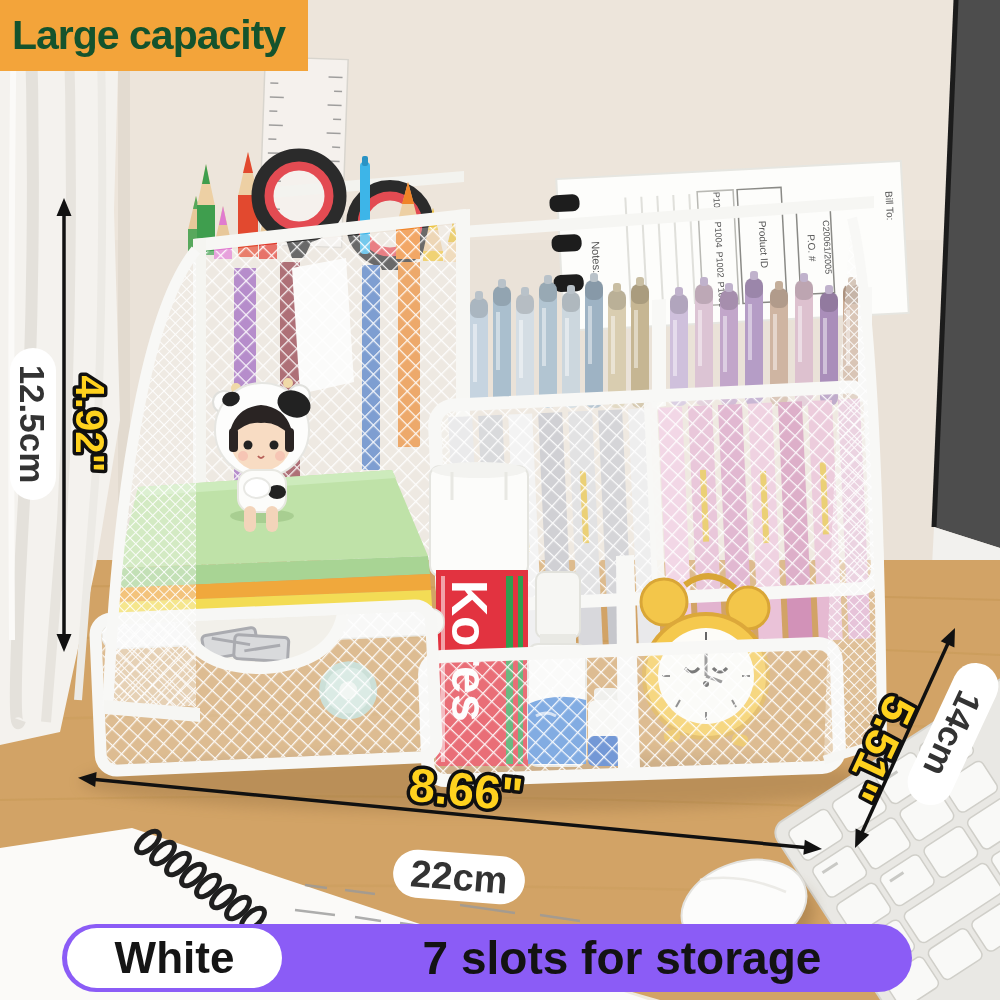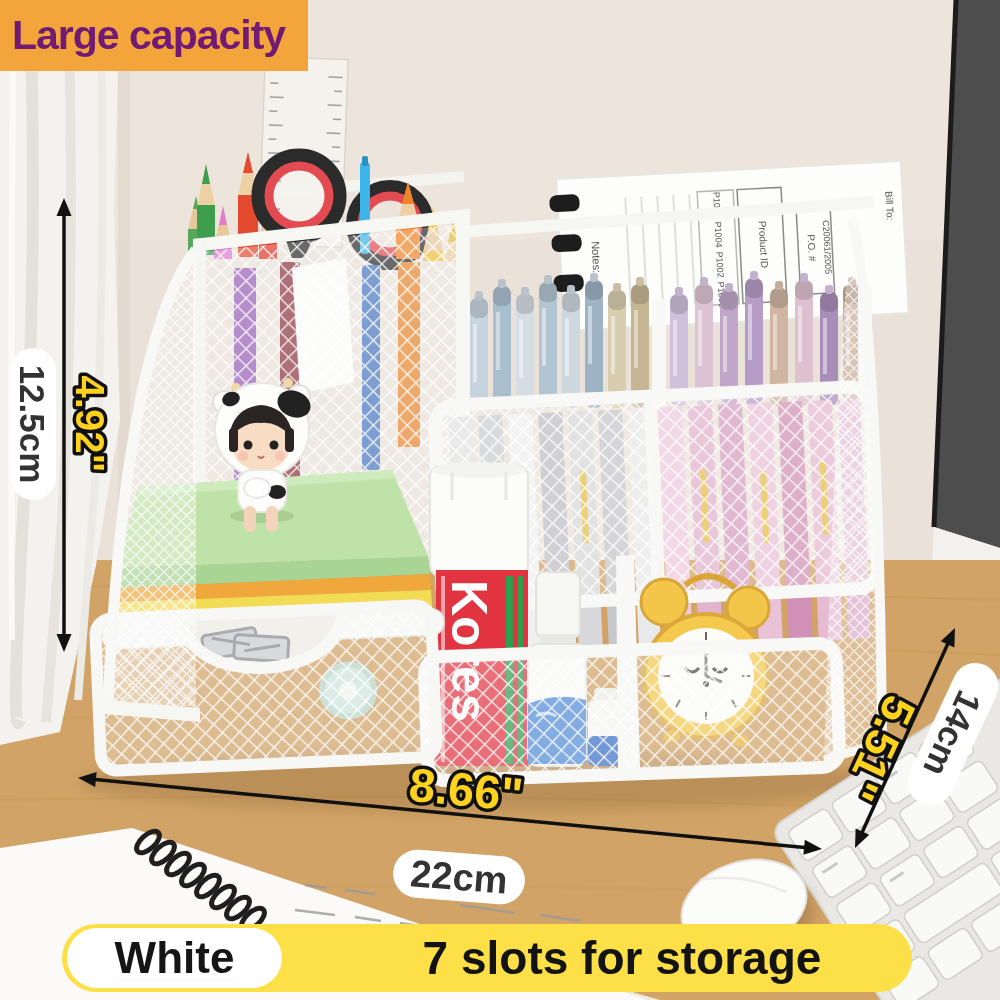--- a/index.html
+++ b/index.html
@@ -2,23 +2,23 @@
 <html><head>
 <meta charset="utf-8">
 <style>
   html,body{margin:0;padding:0;background:#ddd;}
   .stage{position:relative;width:1000px;height:1000px;overflow:hidden;
          background:#EAE2D8;font-family:"Liberation Sans",sans-serif;}
   .stage svg{position:absolute;inset:0;}
   
   .banner-top{position:absolute;left:0;top:0;width:296px;height:71px;background:#F3A43A;
       display:flex;align-items:center;padding-left:12px;z-index:6;}
-  .banner-top span{font-size:41px;font-weight:bold;color:#701a75;letter-spacing:-1px;}
+  .banner-top span{font-size:41px;font-weight:bold;color:#14532d;letter-spacing:-1px;}
   .banner-bottom{position:absolute;left:62px;top:924px;width:850px;height:68px;
-      background:#fde047;border-radius:34px;z-index:6;}
+      background:#8b5cf6;border-radius:34px;z-index:6;}
   .white-pill{position:absolute;left:5px;top:4px;width:215px;height:60px;background:#ffffff;
       border-radius:30px;display:flex;align-items:center;justify-content:center;}
   .white-pill span{font-size:44px;font-weight:bold;color:#151515;}
   .feature-label{position:absolute;left:290px;top:0;width:540px;height:68px;line-height:68px;
       text-align:center;font-size:46px;font-weight:bold;color:#131313;}
   
   .dimt{text-anchor:middle;font-family:"Liberation Sans",sans-serif;font-weight:800;
         font-size:40px;fill:#FFD21E;stroke:#101010;stroke-width:7px;
         paint-order:stroke;stroke-linejoin:round;}
   .pillt{text-anchor:middle;font-family:"Liberation Sans",sans-serif;font-weight:600;

